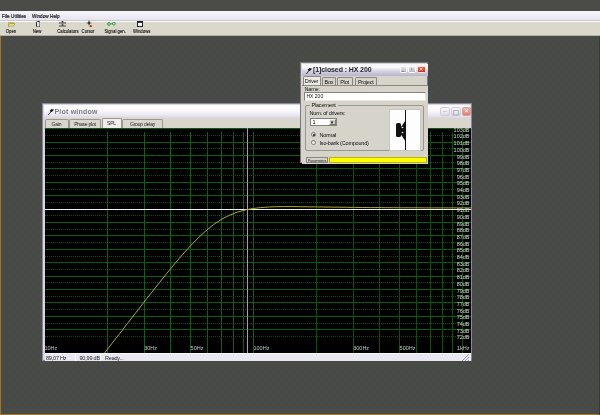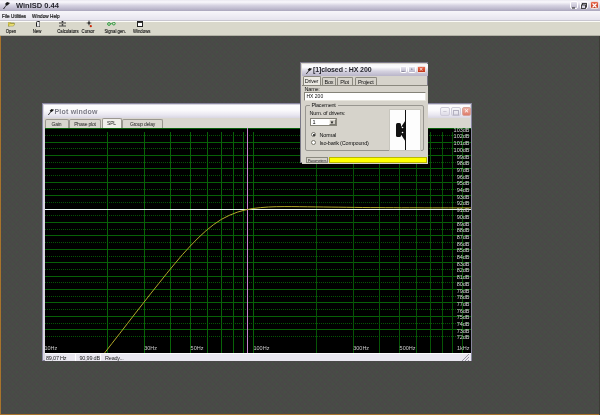--- a/index.html
+++ b/index.html
@@ -53,36 +53,20 @@
 
 #dbot{left:1px;top:93px;width:126px;height:7.5px;background:#d6d3cb;}
 #ptab2{position:absolute;left:4px;top:0.5px;width:22px;height:6.5px;background:#d6d3cb;border:1px solid #8a887e;font-size:4px;letter-spacing:-0.2px;color:#222;text-align:center;line-height:5.5px;}
 #ybar{position:absolute;left:27px;top:0.5px;width:98px;height:6.5px;background:#ffff00;border:1px solid #b8b800;}
 </style></head><body>
 <div id="app">
 <div id="borderL" class="abs"></div>
     <div id="borderB" class="abs"></div>
     <div id="borderR" class="abs"></div>
 
-<div id="titlebar" class="abs">
- <svg class="abs" style="left:2px;top:1px" width="9" height="9" viewBox="0 0 9 9">
-        <path d="M1 8 L4 4 L3 3 L5 1 L8 2 L6 4 L4 5 L2 8 Z" fill="#1a1a1a"></path>
-      </svg>
- <span class="txt">WinISD 0.44</span>
- <div class="capbtn" style="left:570px;"><svg width="6" height="6" style="margin-top:1px">
-          <path d="M1 5 H4" stroke="#333" stroke-width="1.2"></path>
-        </svg></div>
- <div class="capbtn" style="left:580px;"><svg width="6" height="6" style="margin-top:1px">
-          <rect x="1.5" y="0.5" width="4" height="3.5" fill="none" stroke="#333" stroke-width="0.9"></rect>
-          <rect x="0.5" y="2" width="4" height="3.5" fill="#d8d5e4" stroke="#333" stroke-width="0.9"></rect>
-        </svg></div>
- <div class="capbtn close" style="left:589.5px;width:9px;"><svg width="7" height="6" style="margin-top:1px">
-          <path d="M1.5 0.5 L5.5 4.5 M5.5 0.5 L1.5 4.5" stroke="#fff" stroke-width="1.2"></path>
-        </svg></div>
-</div>
 
 <div id="menubar" class="abs">
  <span style="left:2px;">File</span>
       <span style="left:10.5px;">Utilities</span>
       <span style="left:32px;">Window</span>
       <span style="left:50px;">Help</span>
 </div>
 
 <div id="toolbar" class="abs">
  <svg class="abs" style="left:8px;top:-0.5px" width="7" height="5" viewBox="0 0 9 6">

